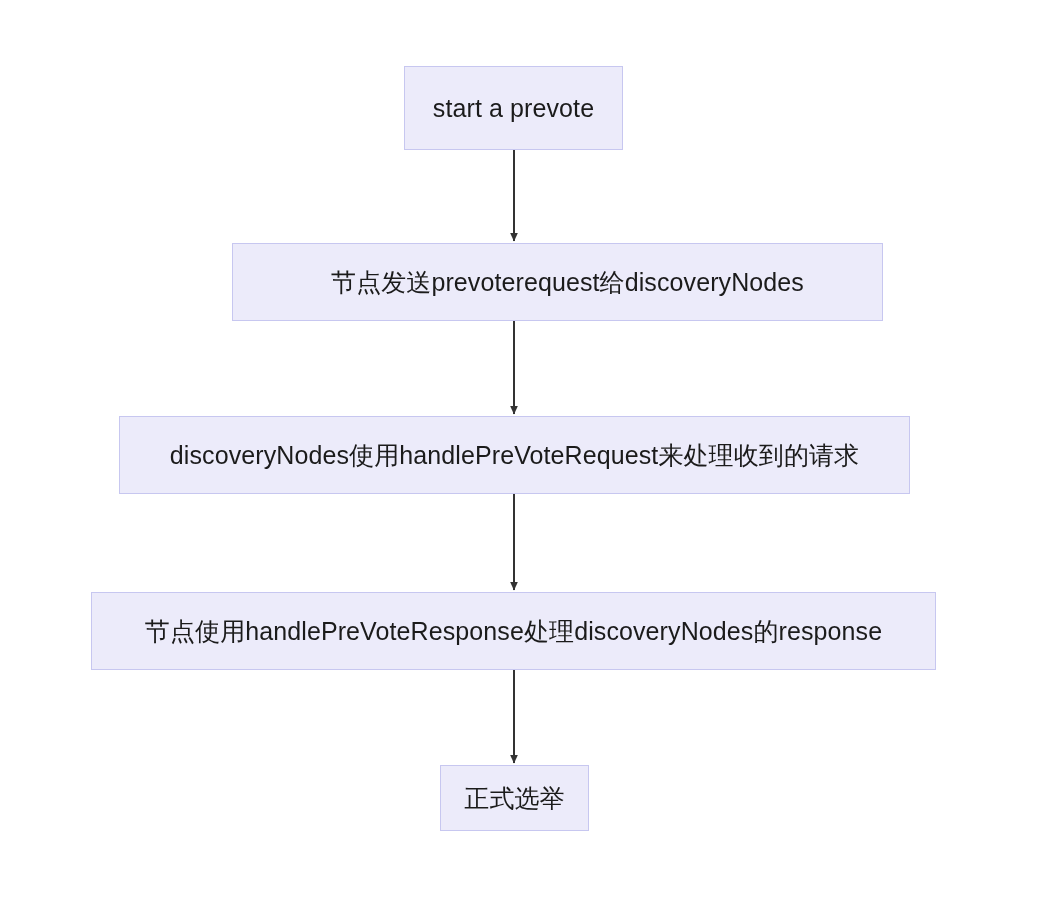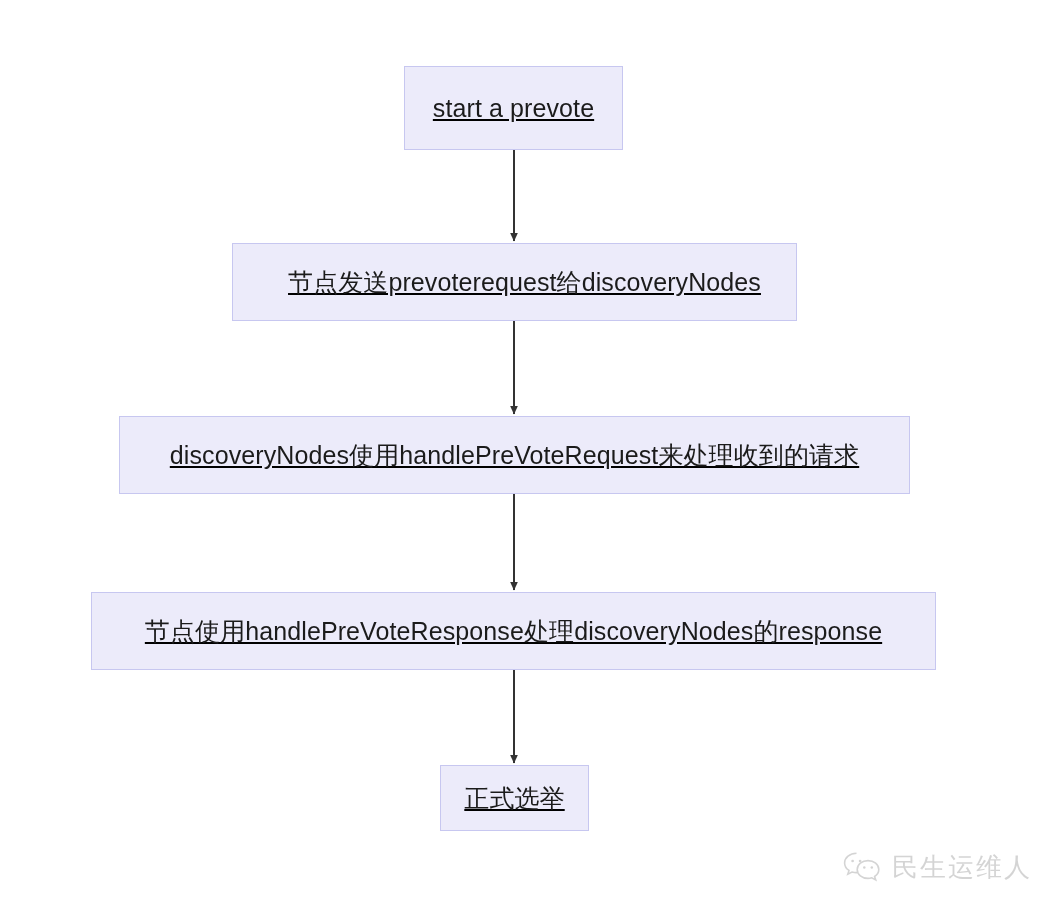--- a/index.html
+++ b/index.html
@@ -19,32 +19,31 @@
   }
   .node {
     position: absolute;
     box-sizing: border-box;
     background: #ECEBFA;
     border: 1px solid #C7C7F0;
     display: flex;
     align-items: center;
     justify-content: center;
     text-align: center;
-    text-decoration: underline;
   }
   .node-label {
     color: #1b1b1b;
     font-size: 25px;
     line-height: 1.2;
     letter-spacing: 0.1px;
     white-space: nowrap;
     font-family: "Liberation Sans", "DejaVu Sans", sans-serif;
   }
   #node-1 { left: 404px;  top: 66px;  width: 219px; height: 84px; }
-  #node-2 { left: 232px;  top: 243px; width: 565px; height: 78px; padding-left: 20px; }
+  #node-2 { left: 232px;  top: 243px; width: 651px; height: 78px; padding-left: 20px; }
   #node-3 { left: 119px;  top: 416px; width: 791px; height: 78px; }
   #node-4 { left: 91px;   top: 592px; width: 845px; height: 78px; }
   #node-5 { left: 440px;  top: 765px; width: 149px; height: 66px; }
 
   .edge-layer {
     position: absolute;
     left: 0;
     top: 0;
     width: 1052px;
     height: 908px;
@@ -106,29 +105,14 @@
   </div>
 
   <div class="node" id="node-3">
     <span class="node-label">discoveryNodes使用handlePreVoteRequest来处理收到的请求</span>
   </div>
 
   <div class="node" id="node-5">
     <span class="node-label">正式选举</span>
   </div>
 
-  <div id="watermark">
-    <span class="wm-icon">
-      <svg viewBox="0 0 40 36" width="40" height="36">
-        <g fill="none" stroke="#9a9a9a" stroke-width="1.6">
-          <path d="M14.5 4.2 C7.8 4.2 2.6 8.6 2.6 13.9 c0 3.0 1.7 5.7 4.4 7.5 l-1.2 3.8 4.2 -2.2 c1.4 0.4 2.9 0.6 4.5 0.6 0.5 0 1.0 0 1.5 -0.1"></path>
-          <path d="M26.0 11.6 c-6.0 0 -10.8 4.0 -10.8 8.9 0 4.9 4.8 8.9 10.8 8.9 1.3 0 2.6 -0.2 3.8 -0.6 l3.9 2.1 -1.1 -3.4 c2.5 -1.6 4.2 -4.1 4.2 -7.0 0 -4.9 -4.8 -8.9 -10.8 -8.9 z"></path>
-        </g>
-        <circle cx="10.6" cy="12.0" r="1.35" fill="#9a9a9a"></circle>
-        <circle cx="18.1" cy="12.0" r="1.35" fill="#9a9a9a"></circle>
-        <circle cx="22.3" cy="18.4" r="1.25" fill="#9a9a9a"></circle>
-        <circle cx="29.8" cy="18.4" r="1.25" fill="#9a9a9a"></circle>
-      </svg>
-    </span>
-    <span class="wm-text">民生运维人</span>
-  </div>
 
 </div>
 
 </body></html>

